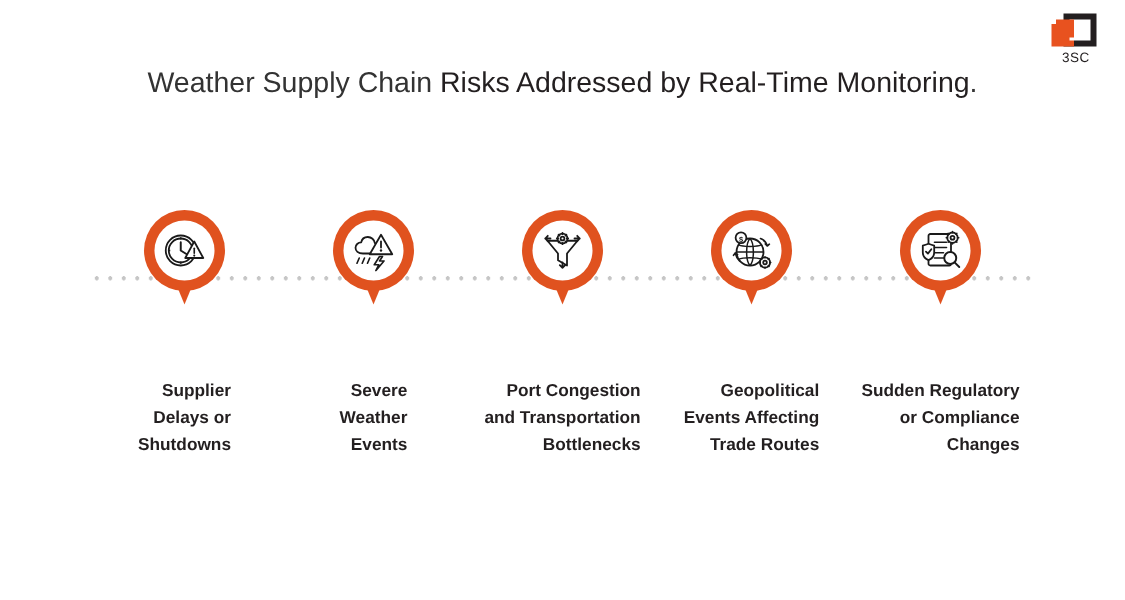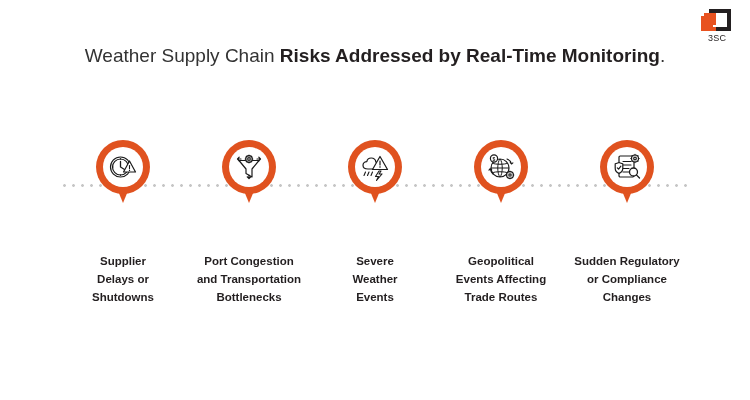--- a/index.html
+++ b/index.html
@@ -77,21 +77,21 @@
     left: 0;
     top: 42px;
     width: 750px;
     text-align: center;
     font-size: 19px;
     line-height: 28px;
     color: #333333;
     font-weight: normal;
   }
   .title b {
-    font-weight: bold;
+    font-weight: normal;
     color: #231f20;
     text-align: right;
   }
 
   
   .timeline {
     position: absolute;
     left: 0;
     top: 140px;
     width: 750px;
@@ -158,21 +158,21 @@
     height: 0;
     border-left: 7px solid transparent;
     border-right: 7px solid transparent;
     border-top: 17px solid #e0521f;
   }
   .pin-icon svg {
     display: block;
   }
   .pin-label {
     margin-top: 46px;
-    text-align: center;
+    text-align: right;
     font-size: 11.5px;
     line-height: 18px;
     font-weight: bold;
     color: #231f20;
     white-space: pre-line;
   }
 </style>
 </head>
 <body>
 
@@ -222,20 +222,50 @@
 Delays or
 Shutdowns</div>
     </div>
 
     <div class="pin-col">
       <div class="pin">
         <div class="pin-tail"></div>
         <div class="pin-circle"></div>
         <div class="pin-inner">
           <span class="pin-icon">
+            <svg width="30" height="28" viewBox="0 0 30 28">
+              <g fill="#ffffff" stroke="#1a1a1a" stroke-width="1.2" stroke-linejoin="round" stroke-linecap="round">
+                <path d="M8 16 C4.7 16 3 14.3 3 12.2 C3 10.2 4.7 8.6 6.8 8.6 C7.2 6.5 9 5 11.2 5 C13.6 5 15.6 6.8 15.9 9.1 C17.6 9.3 18.9 10.7 18.9 12.5 C18.9 14.4 17.4 16 15.4 16 Z"></path>
+              </g>
+              <g fill="none" stroke="#1a1a1a" stroke-width="1.1" stroke-linecap="round">
+                <path d="M5.5 19 L4 22.5 M9 19 L7.5 22.5 M12.5 19 L11 22.5"></path>
+              </g>
+              <g fill="#ffffff" stroke="#1a1a1a" stroke-width="1.2" stroke-linejoin="round">
+                <path d="M20 3.5 L27.5 16.5 L12.5 16.5 Z"></path>
+              </g>
+              <g stroke="#1a1a1a" stroke-width="1.2" stroke-linecap="round">
+                <path d="M20 8 L20 12"></path>
+              </g>
+              <circle cx="20" cy="14" r="0.8" fill="#1a1a1a"></circle>
+              <path d="M19 18 L15.5 23.5 L18.5 23.5 L16.5 27.5 L22 21 L19 21 L21 18 Z" fill="#ffffff" stroke="#1a1a1a" stroke-width="1.1" stroke-linejoin="round"></path>
+            </svg>
+          </span>
+        </div>
+      </div>
+      <div class="pin-label">Severe
+Weather
+Events</div>
+    </div>
+
+    <div class="pin-col">
+      <div class="pin">
+        <div class="pin-tail"></div>
+        <div class="pin-circle"></div>
+        <div class="pin-inner">
+          <span class="pin-icon">
             <svg width="30" height="30" viewBox="0 0 30 30">
               <g fill="none" stroke="#1a1a1a" stroke-width="1.2" stroke-linejoin="round" stroke-linecap="round">
                 <path d="M5 8.5 L25 8.5 L18 17 L18 25 L12 21.5 L12 17 Z"></path>
                 <path d="M3.5 7 L7 7 M3.5 7 L5.2 5.2 M3.5 7 L5.2 8.8"></path>
                 <path d="M26.5 7 L23 7 M26.5 7 L24.8 5.2 M26.5 7 L24.8 8.8"></path>
                 <path d="M15 26.5 L15 23 M15 26.5 L13.2 24.8 M15 26.5 L16.8 24.8"></path>
                 <circle cx="15" cy="7" r="3.3" fill="#ffffff"></circle>
                 <circle cx="15" cy="7" r="1.3"></circle>
                 <path d="M15 3.2 L15 4.1 M15 9.9 L15 10.8 M11.2 7 L12.1 7 M17.9 7 L18.8 7 M12.4 4.4 L13 5 M17 9 L17.6 9.6 M17.6 4.4 L17 5 M13 9 L12.4 9.6"></path>
               </g>
@@ -247,50 +277,20 @@
 and Transportation
 Bottlenecks</div>
     </div>
 
     <div class="pin-col">
       <div class="pin">
         <div class="pin-tail"></div>
         <div class="pin-circle"></div>
         <div class="pin-inner">
           <span class="pin-icon">
-            <svg width="30" height="28" viewBox="0 0 30 28">
-              <g fill="#ffffff" stroke="#1a1a1a" stroke-width="1.2" stroke-linejoin="round" stroke-linecap="round">
-                <path d="M8 16 C4.7 16 3 14.3 3 12.2 C3 10.2 4.7 8.6 6.8 8.6 C7.2 6.5 9 5 11.2 5 C13.6 5 15.6 6.8 15.9 9.1 C17.6 9.3 18.9 10.7 18.9 12.5 C18.9 14.4 17.4 16 15.4 16 Z"></path>
-              </g>
-              <g fill="none" stroke="#1a1a1a" stroke-width="1.1" stroke-linecap="round">
-                <path d="M5.5 19 L4 22.5 M9 19 L7.5 22.5 M12.5 19 L11 22.5"></path>
-              </g>
-              <g fill="#ffffff" stroke="#1a1a1a" stroke-width="1.2" stroke-linejoin="round">
-                <path d="M20 3.5 L27.5 16.5 L12.5 16.5 Z"></path>
-              </g>
-              <g stroke="#1a1a1a" stroke-width="1.2" stroke-linecap="round">
-                <path d="M20 8 L20 12"></path>
-              </g>
-              <circle cx="20" cy="14" r="0.8" fill="#1a1a1a"></circle>
-              <path d="M19 18 L15.5 23.5 L18.5 23.5 L16.5 27.5 L22 21 L19 21 L21 18 Z" fill="#ffffff" stroke="#1a1a1a" stroke-width="1.1" stroke-linejoin="round"></path>
-            </svg>
-          </span>
-        </div>
-      </div>
-      <div class="pin-label">Severe
-Weather
-Events</div>
-    </div>
-
-    <div class="pin-col">
-      <div class="pin">
-        <div class="pin-tail"></div>
-        <div class="pin-circle"></div>
-        <div class="pin-inner">
-          <span class="pin-icon">
             <svg width="30" height="30" viewBox="0 0 30 30">
               <g fill="#ffffff" stroke="#1a1a1a" stroke-width="1.2">
                 <circle cx="14" cy="16" r="9"></circle>
               </g>
               <g fill="none" stroke="#1a1a1a" stroke-width="1">
                 <path d="M5 16 L23 16 M14 7 C17 10 17 22 14 25 M14 7 C11 10 11 22 14 25"></path>
                 <path d="M6.6 11.2 C9 12.6 19 12.6 21.4 11.2 M6.6 20.8 C9 19.4 19 19.4 21.4 20.8"></path>
               </g>
               <g fill="#ffffff" stroke="#1a1a1a" stroke-width="1.2">
                 <circle cx="8" cy="6.5" r="3.6"></circle>

